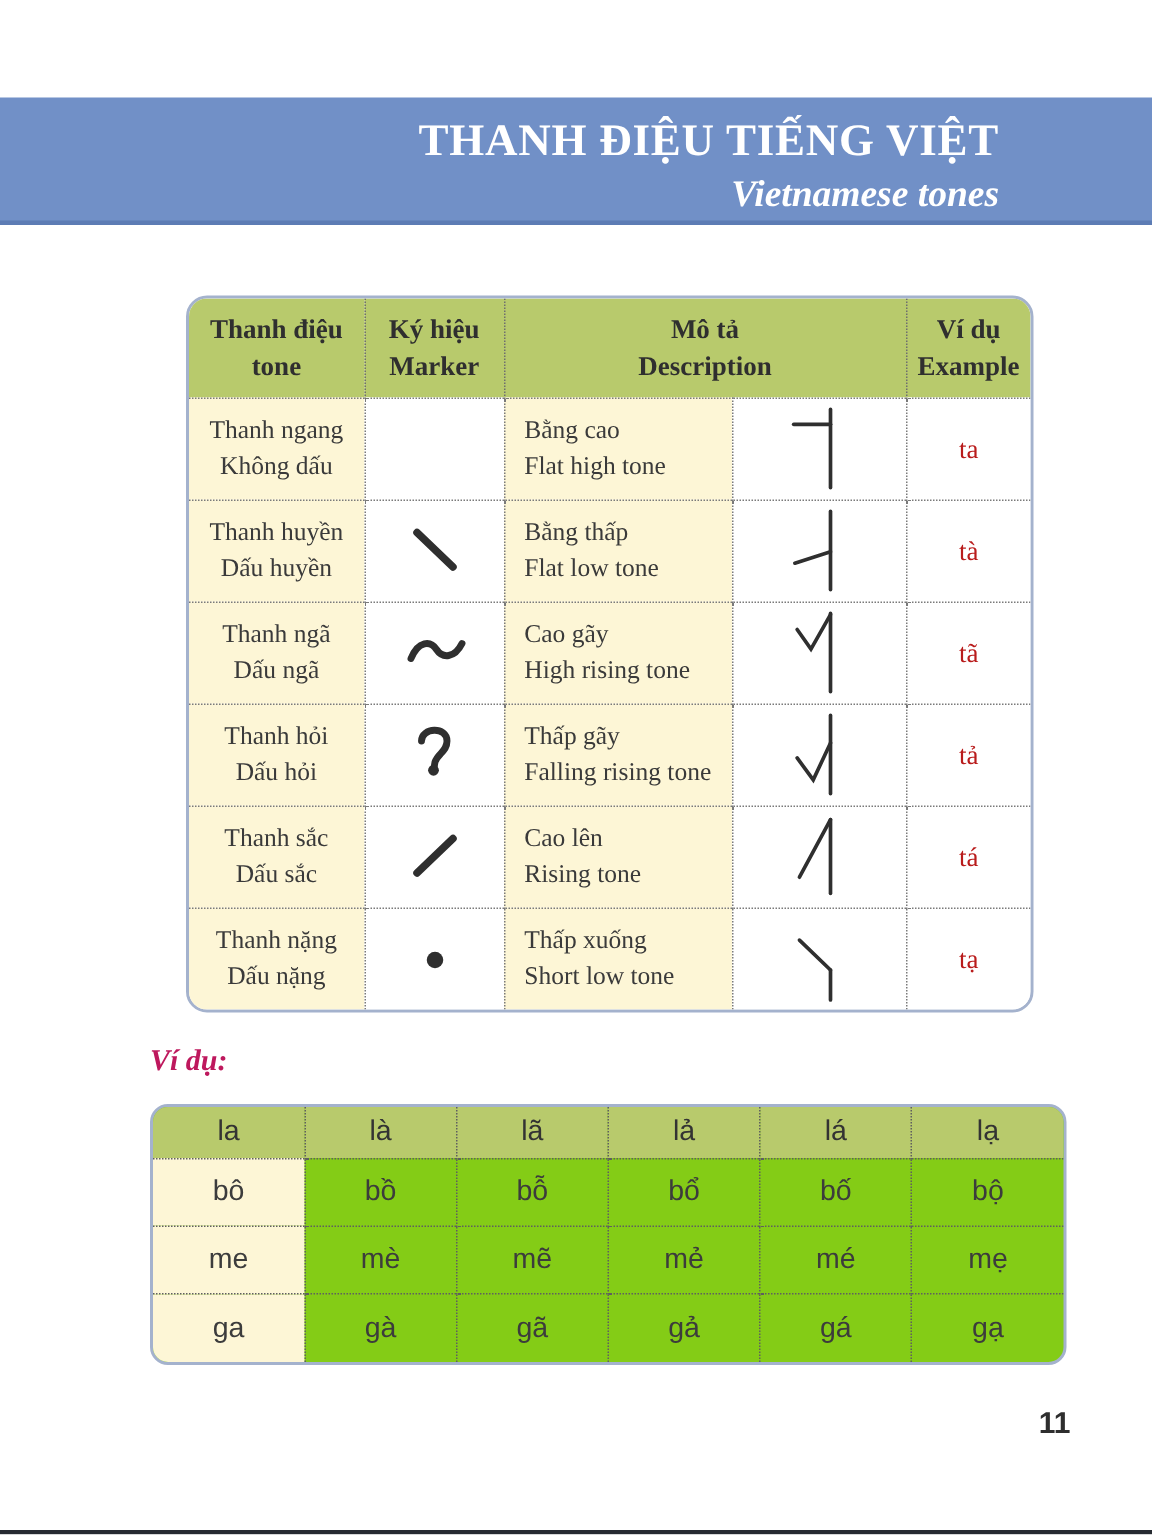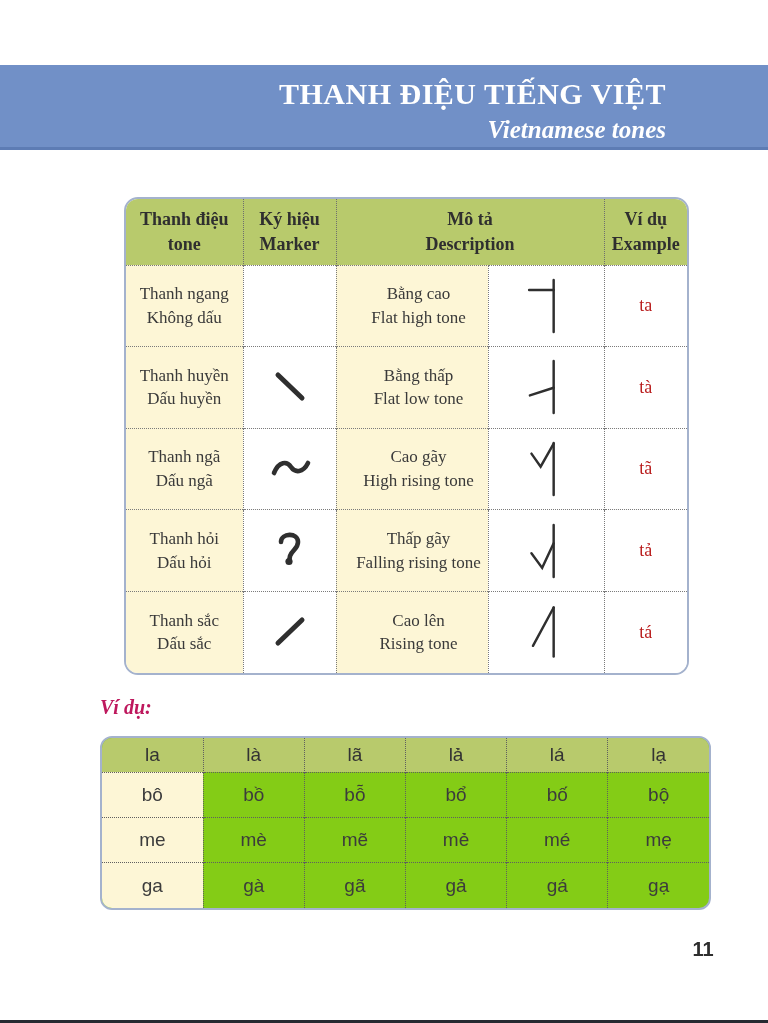--- a/index.html
+++ b/index.html
@@ -53,21 +53,21 @@
     text-align: center; line-height: 1.35;
   }
   .tone-table th:not(:last-child) { border-right: 1.5px dotted #6e6e6e; }
   .tone-table td { border-top: 1.5px dotted #7a7a7a; }
   .tone-table td:not(:last-child) { border-right: 1.5px dotted #7a7a7a; }
   .cell-cream { background: #fdf6d6; }
   .tone-name {
     font-size: 17px; color: #3a3a3a; text-align: center; line-height: 1.4;
   }
   .marker-cell, .contour-cell, .example-cell { text-align: center; background: #fff; }
-  .desc-cell { padding-left: 13px; font-size: 17px; color: #3a3a3a; line-height: 1.4; text-align: center; }
+  .desc-cell { padding-left: 13px; font-size: 17px; color: #3a3a3a; line-height: 1.4; }
   .example-cell { font-size: 18px; color: #b91c1c; }
   .marker-cell svg, .contour-cell svg { display: inline-block; vertical-align: middle; }
   
   .vidu-label {
     position: absolute; left: 100px; top: 696px;
     font-size: 20px; font-weight: bold; font-style: italic; color: #be185d;
   }
   .ex-table-wrap {
     position: absolute; left: 100px; top: 736px;
     width: 611px; height: 174px;
@@ -247,20 +247,42 @@
           </td>
           <td class="contour-cell">
             <svg width="46" height="62" viewBox="0 0 60 80">
               <line class="stroke" stroke-width="3.2" x1="13" y1="58" x2="40" y2="8"></line>
               <line class="stroke" stroke-width="3.2" x1="40" y1="8" x2="40" y2="72"></line>
             </svg>
           </td>
           <td class="example-cell">tá</td>
         </tr>
 
+        <tr>
+          <td class="cell-cream tone-name">
+            <div>Thanh nặng</div>
+            <div>Dấu nặng</div>
+          </td>
+          <td class="marker-cell">
+            <svg width="46" height="46" viewBox="0 0 46 46">
+              <circle cx="23" cy="24" r="5.5" fill="#2f2f2f"></circle>
+            </svg>
+          </td>
+          <td class="cell-cream desc-cell">
+            <div>Thấp xuống</div>
+            <div>Short low tone</div>
+          </td>
+          <td class="contour-cell">
+            <svg width="46" height="62" viewBox="0 0 60 80">
+              <line class="stroke" stroke-width="3.2" x1="13" y1="24" x2="40" y2="50"></line>
+              <line class="stroke" stroke-width="3.2" x1="40" y1="50" x2="40" y2="76"></line>
+            </svg>
+          </td>
+          <td class="example-cell">tạ</td>
+        </tr>
       </tbody>
     </table>
   </div>
 
   <div class="vidu-label">Ví dụ:</div>
 
   <div class="ex-table-wrap">
     <table class="ex-table">
       <thead>
         <tr>

